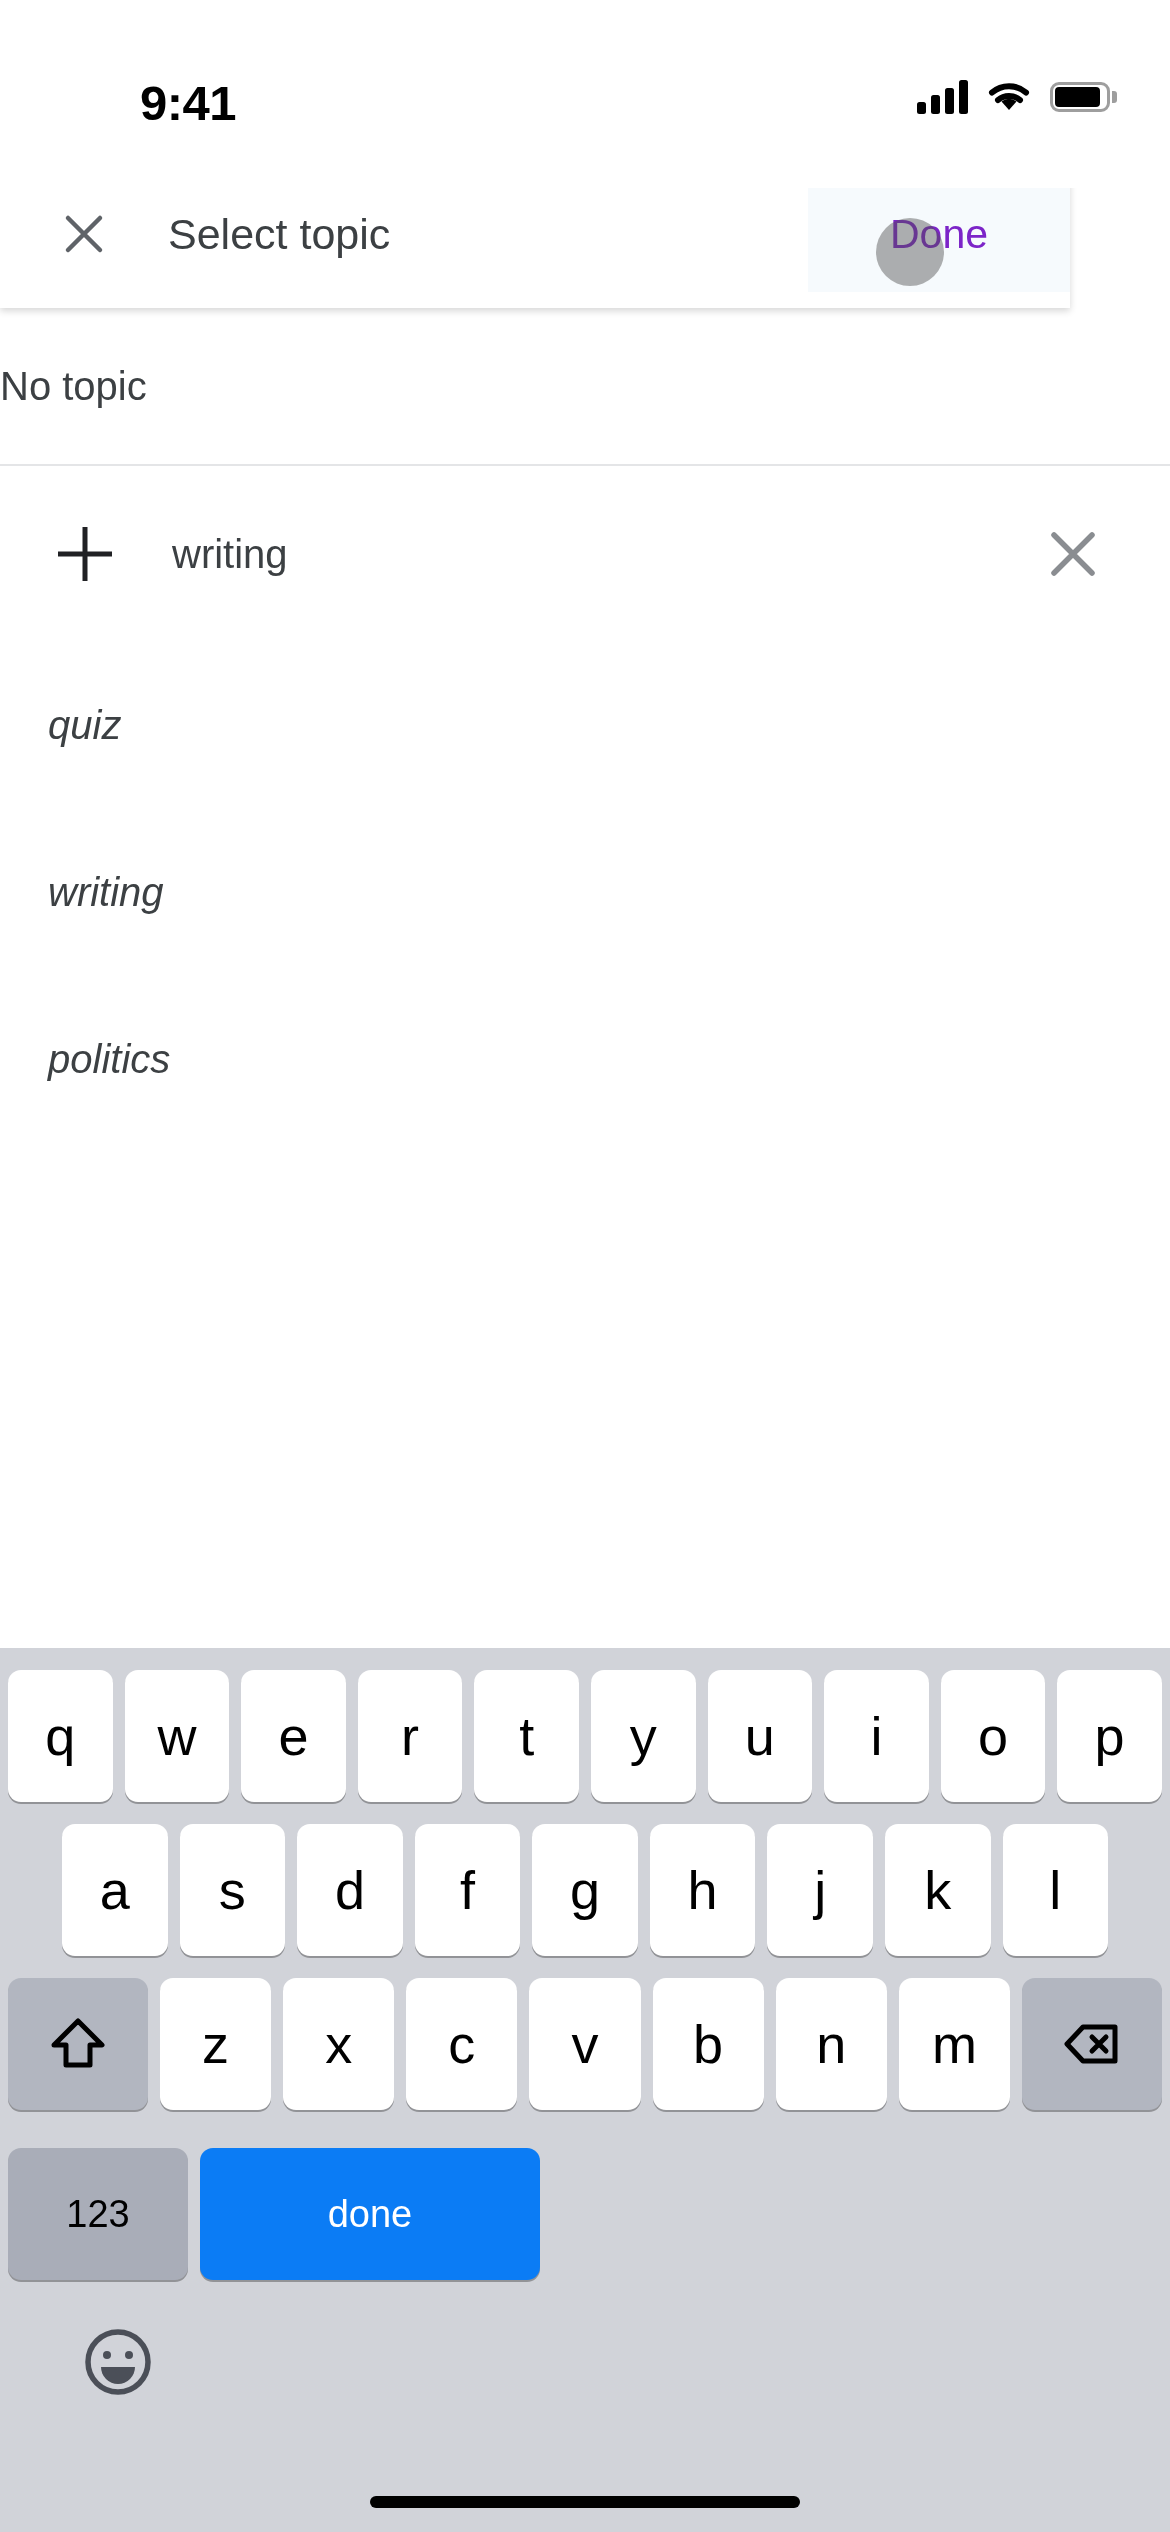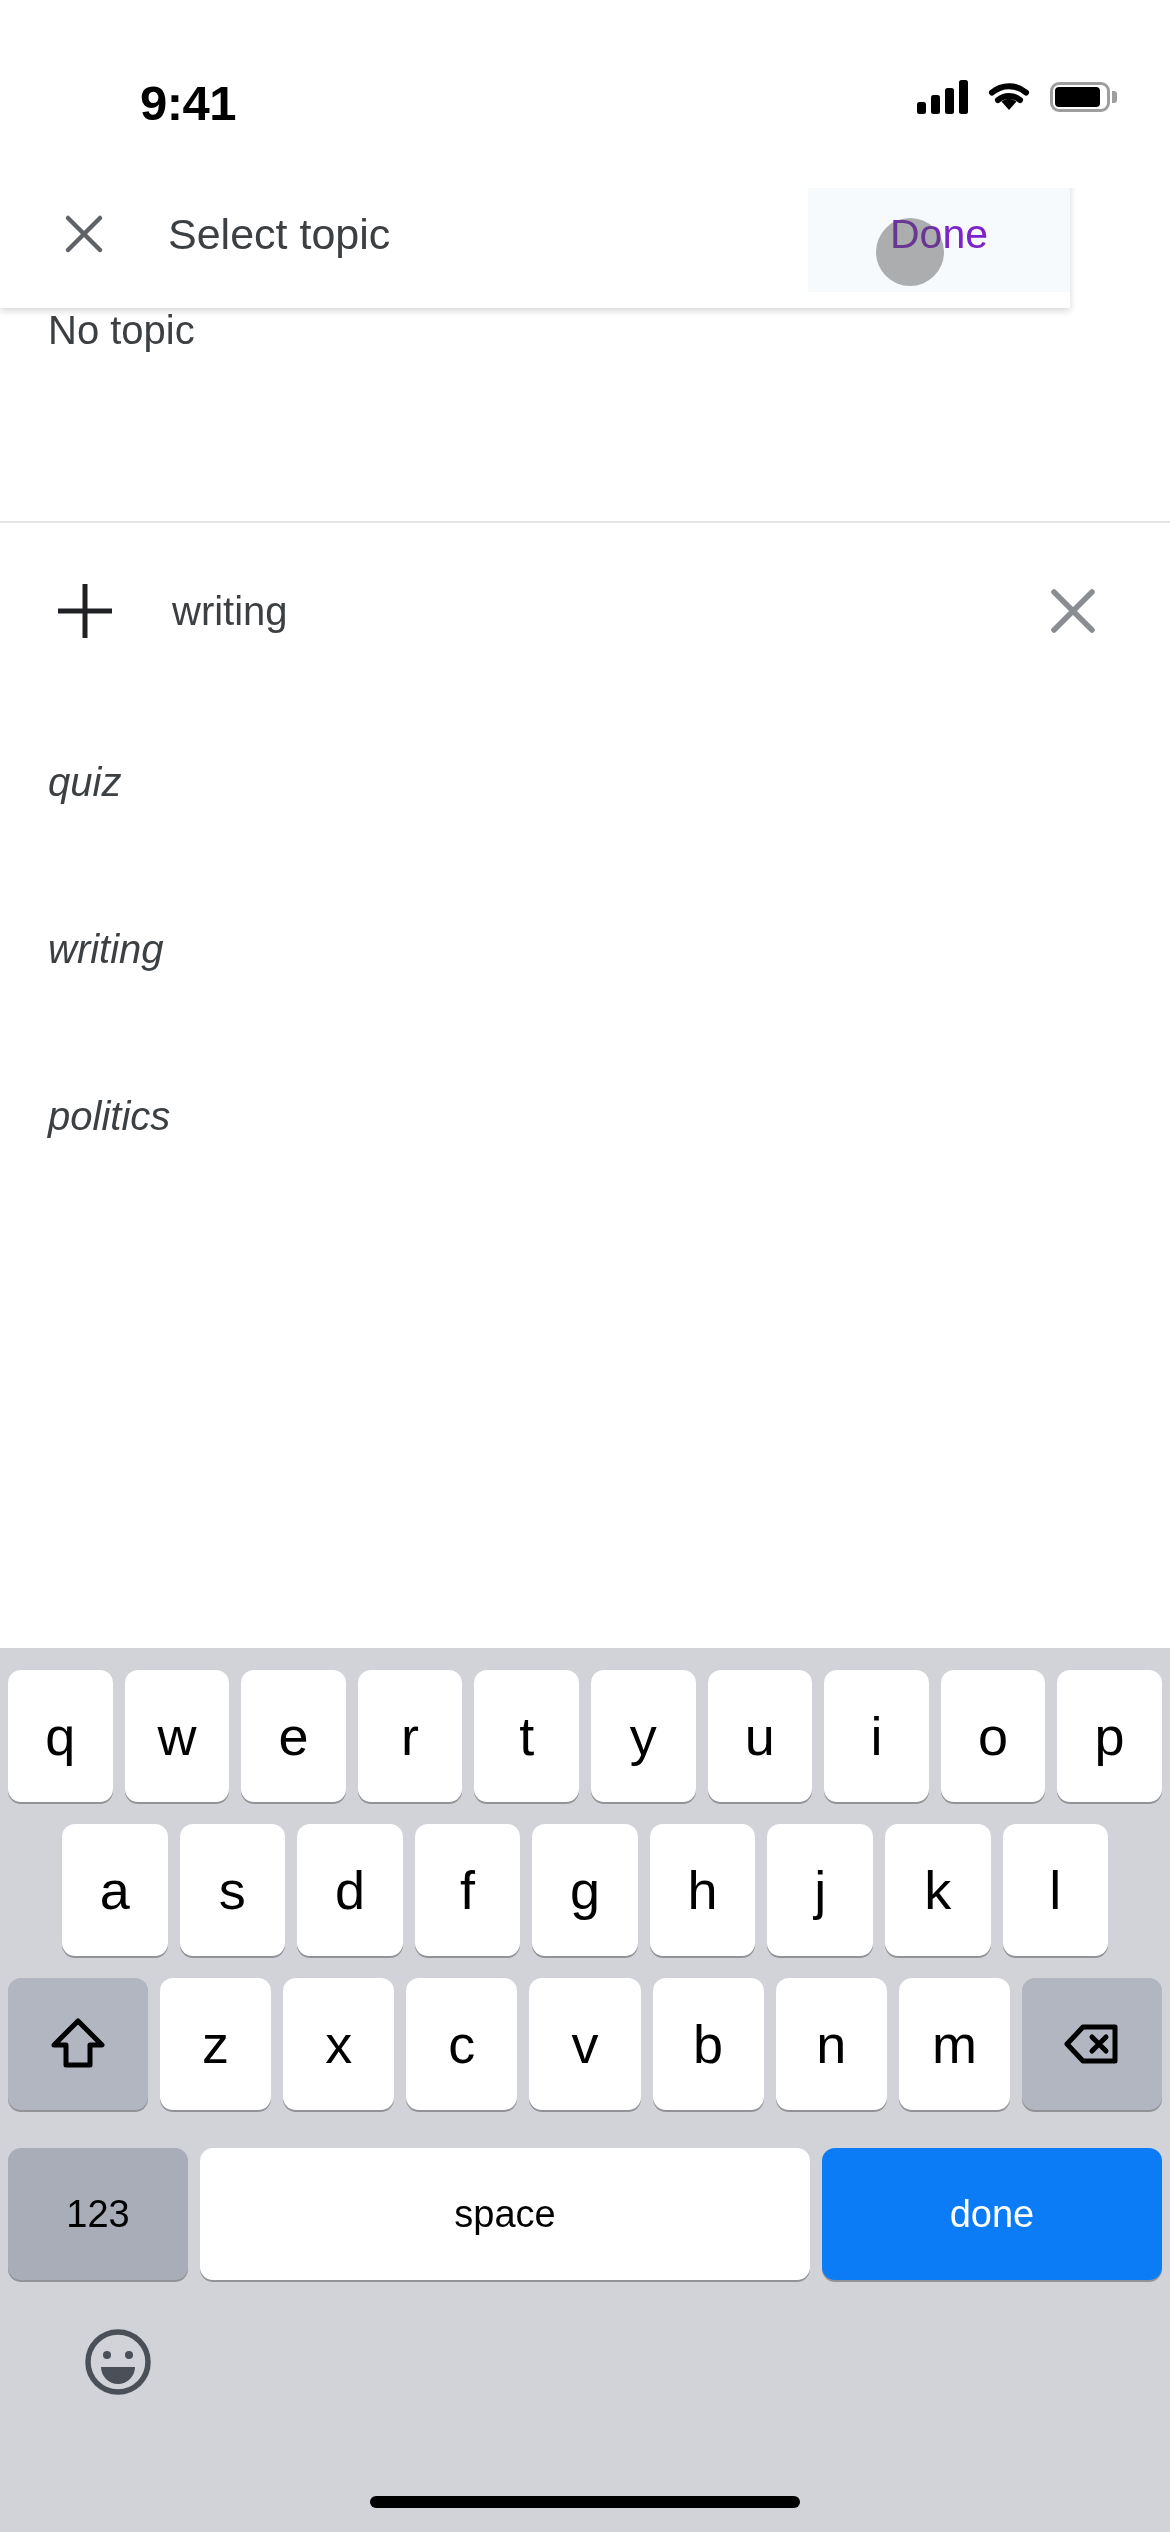--- a/index.html
+++ b/index.html
@@ -134,23 +134,23 @@
   .list {
     position: absolute;
     top: 308px; left: 0;
     width: 1170px;
     height: 1340px;
     background: #ffffff;
     overflow: hidden;
   }
   .row-notopic {
     position: relative;
-    height: 215px;
-    display: flex;
-    padding-left: 48px;
+    height: 158px;
+    display: flex;
+    align-items: center;
     border-bottom: 2px solid #e4e5e7;
     cursor: pointer;
   }
   .row-notopic .label {
     font-size: 40px;
     color: #3c4043;
   }
 
   .row-create {
     position: relative;
@@ -381,21 +381,20 @@
       <div class="key fn">
         <svg viewBox="0 0 62 62">
           <path d="M22 14 L54 14 L54 48 L22 48 L6 31 Z" fill="none" stroke="#000" stroke-width="5" stroke-linejoin="round"></path>
           <path d="M31 24 L45 38 M45 24 L31 38" stroke="#000" stroke-width="5" stroke-linecap="round"></path>
         </svg>
       </div>
     </div>
 
     <div class="krow r4">
       <div class="key num">123</div>
-      <div class="key space">space</div>
       <div class="key done">done</div>
     </div>
 
     <div class="emoji-btn">
       <svg viewBox="0 0 76 76">
         <circle cx="38" cy="38" r="30" fill="none" stroke="#4b4f58" stroke-width="5.5"></circle>
         <circle cx="27" cy="31" r="4" fill="#4b4f58"></circle>
         <circle cx="49" cy="31" r="4" fill="#4b4f58"></circle>
         <path d="M21 43 L55 43 A17 17 0 0 1 21 43 Z" fill="#4b4f58"></path>
       </svg>

